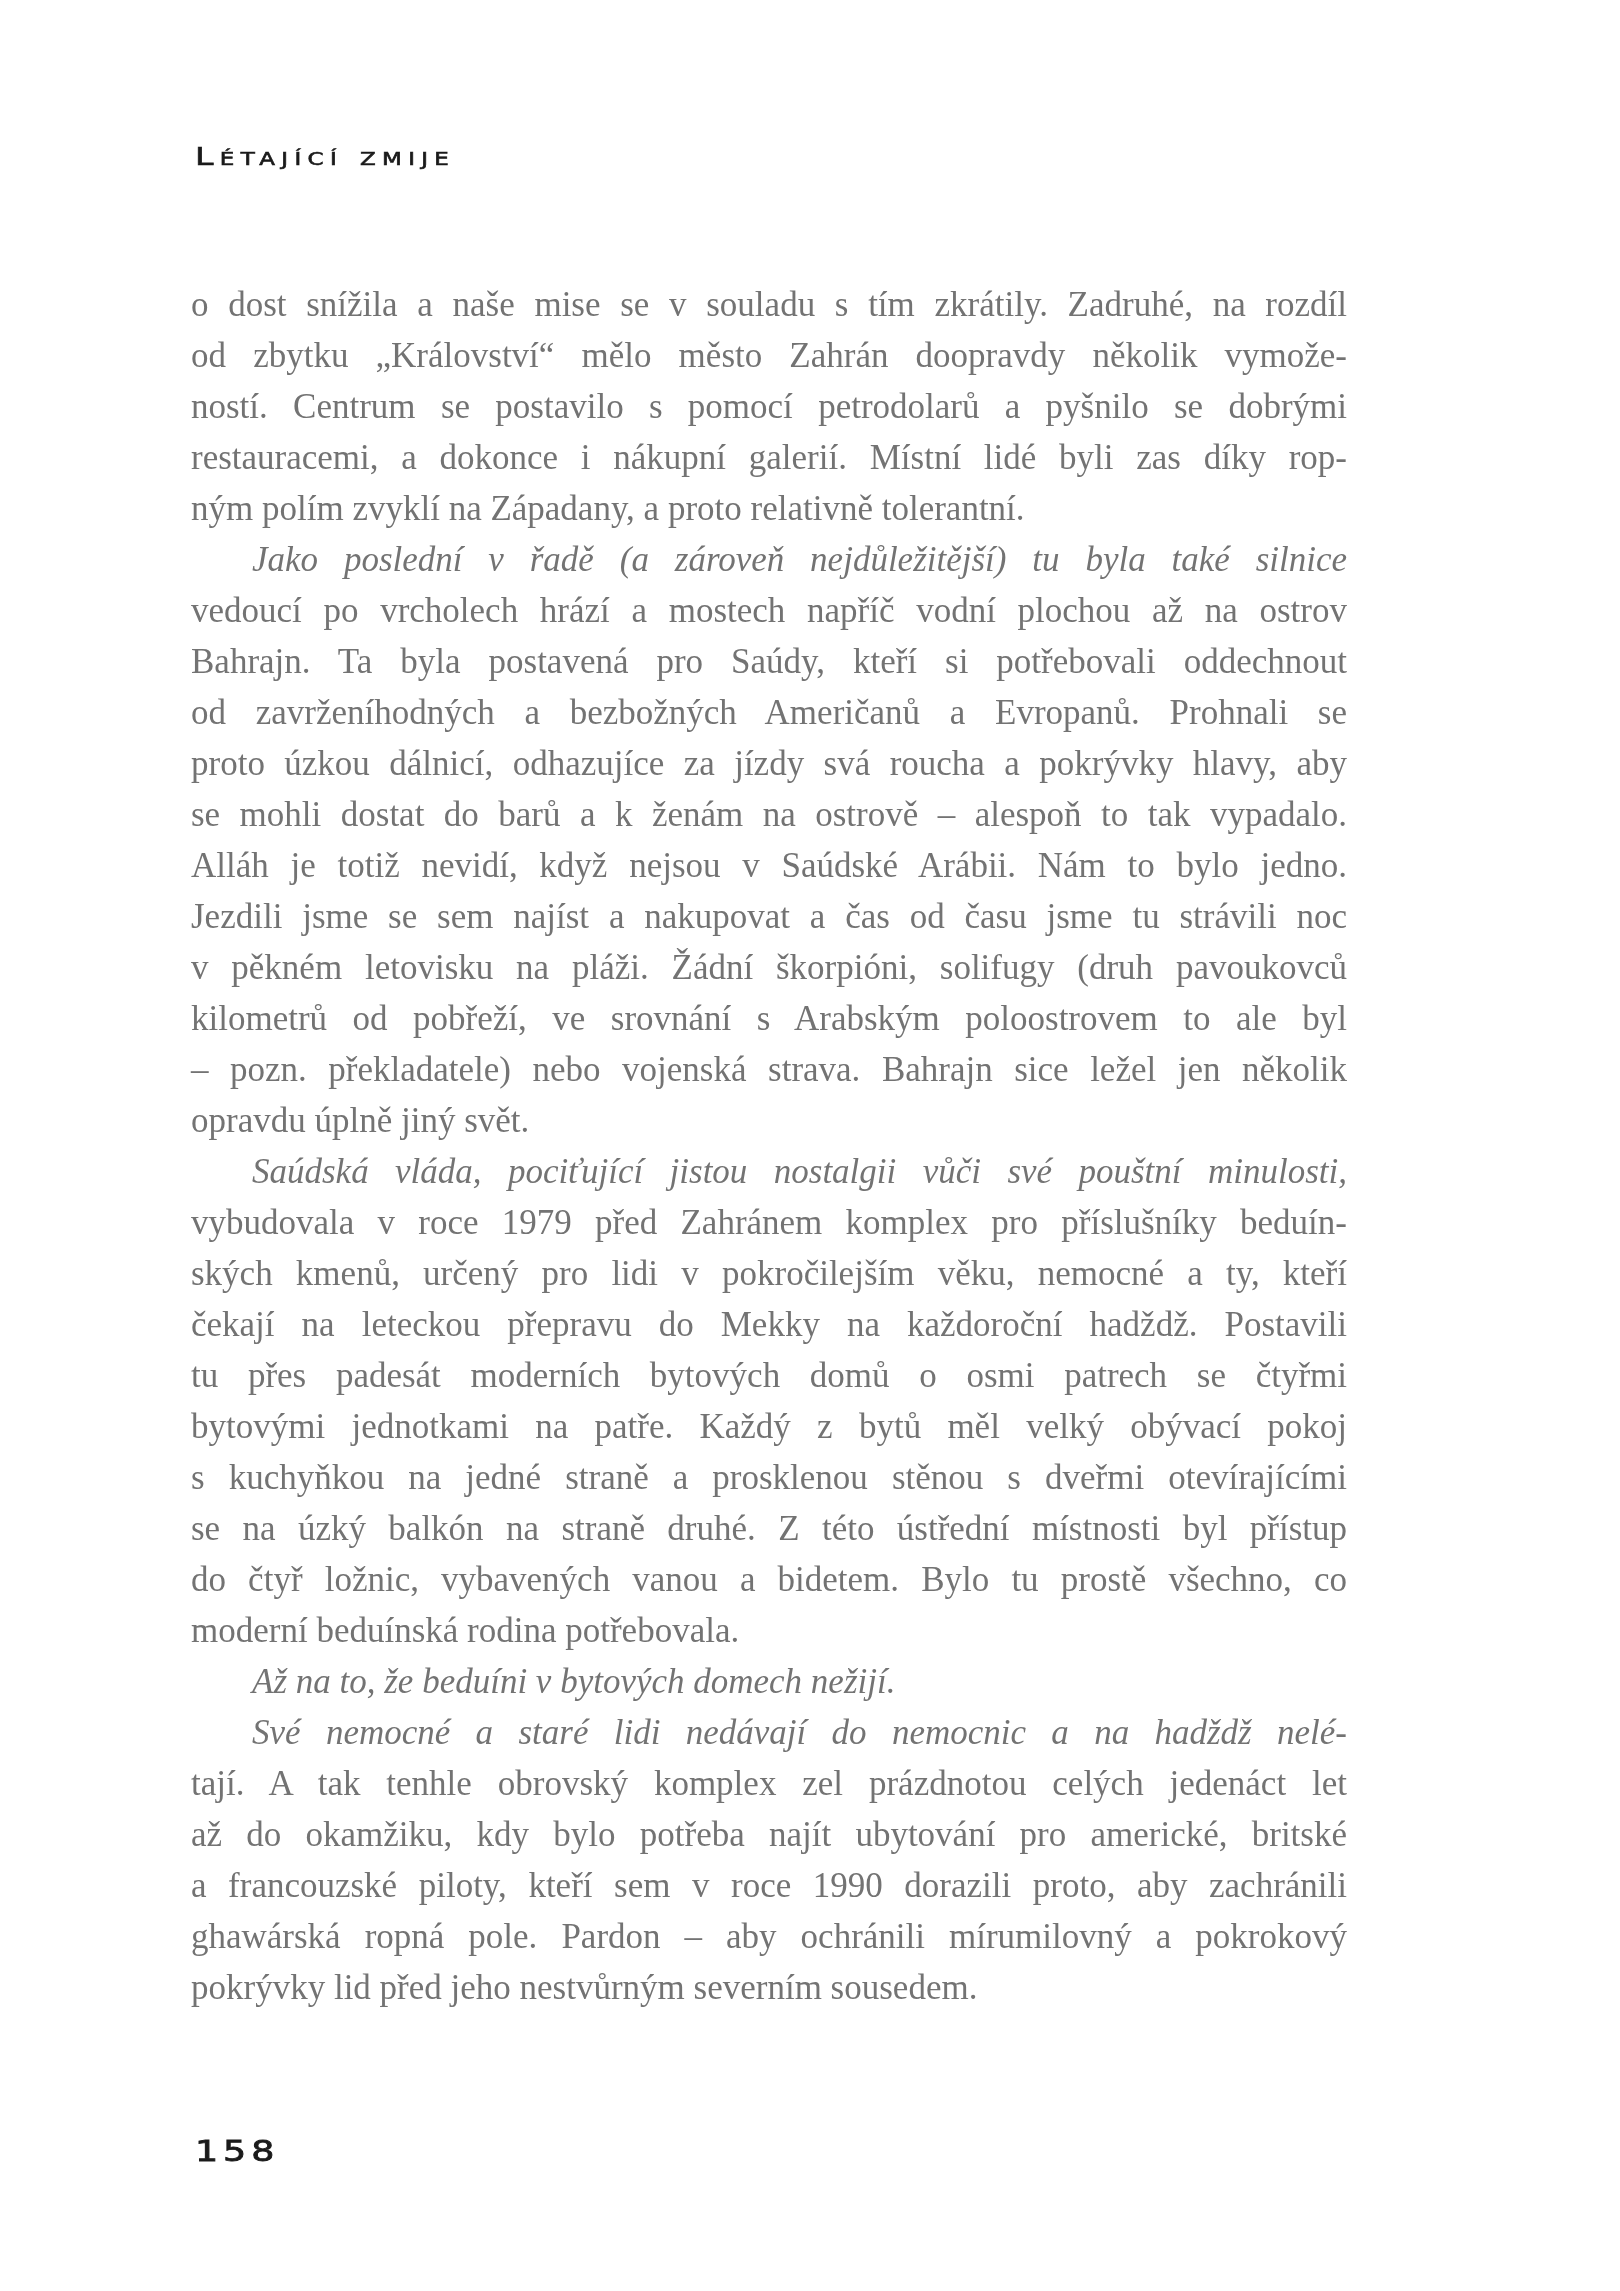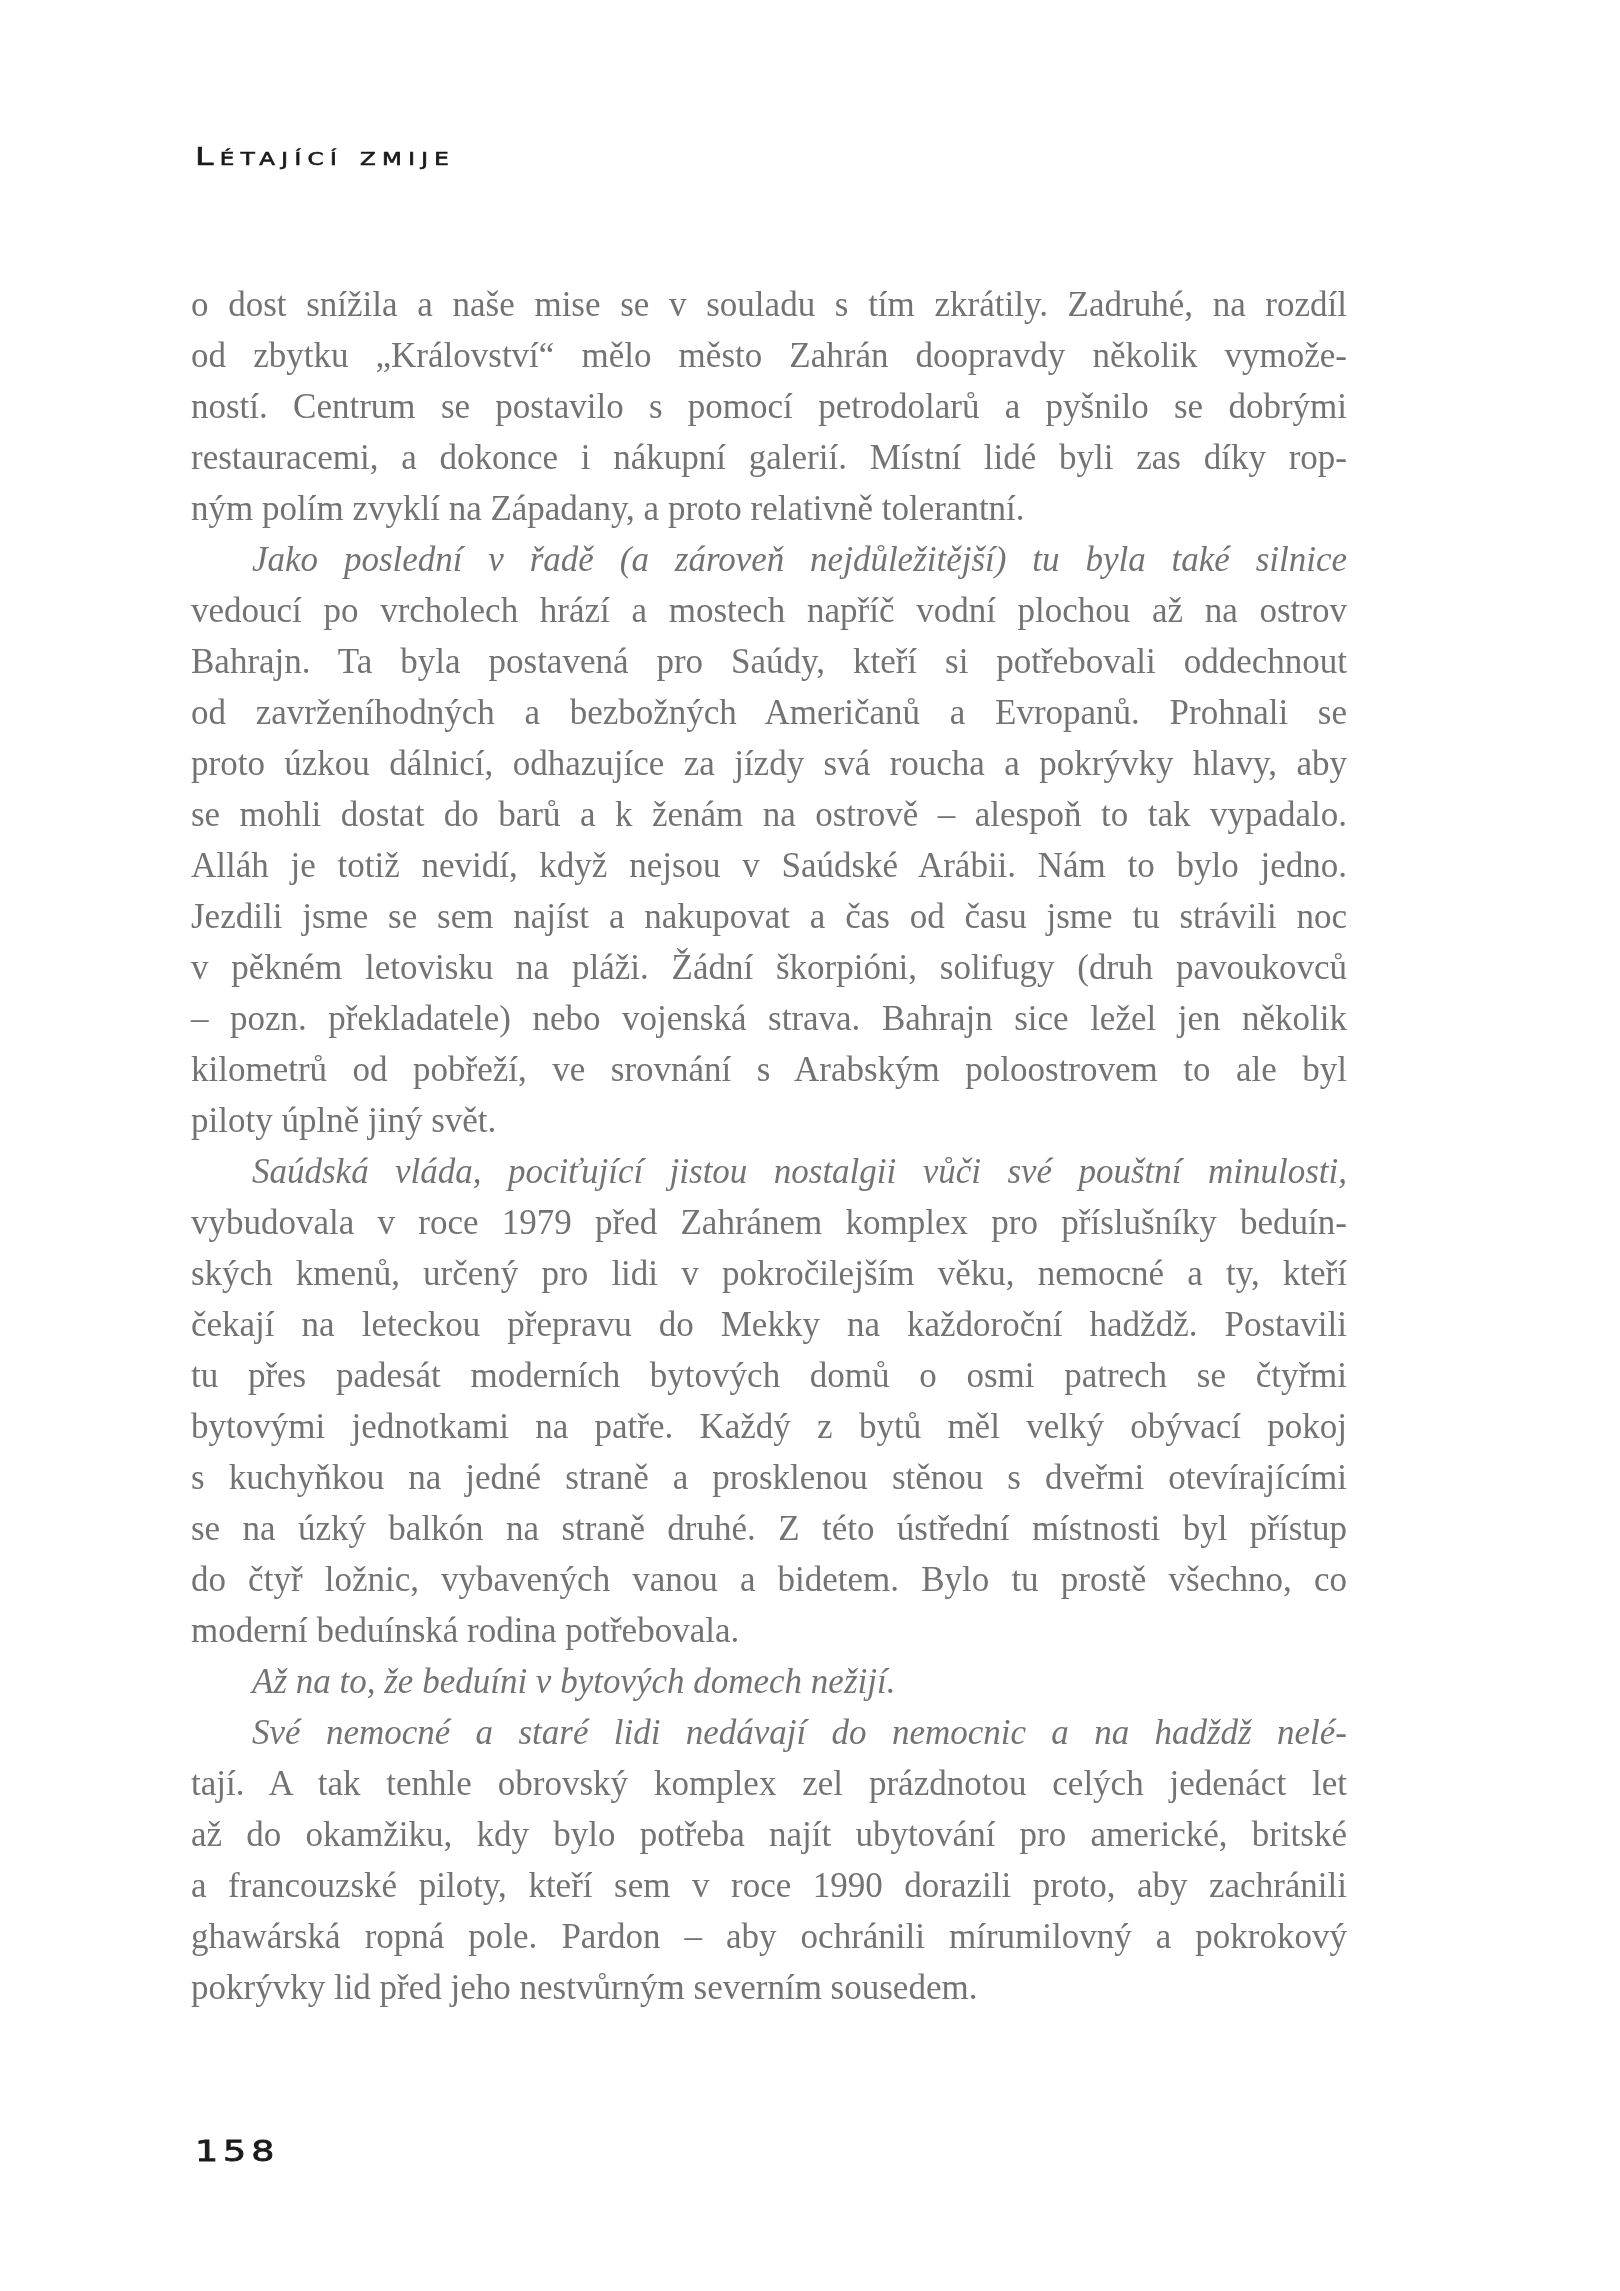--- a/index.html
+++ b/index.html
@@ -81,23 +81,23 @@
     <div>
       <span class="line indent">Jako poslední v řadě (a zároveň nejdůležitější) tu byla také silnice</span>
       <span class="line">vedoucí po vrcholech hrází a mostech napříč vodní plochou až na ostrov</span>
       <span class="line">Bahrajn. Ta byla postavená pro Saúdy, kteří si potřebovali oddechnout</span>
       <span class="line">od zavrženíhodných a bezbožných Američanů a Evropanů. Prohnali se</span>
       <span class="line">proto úzkou dálnicí, odhazujíce za jízdy svá roucha a pokrývky hlavy, aby</span>
       <span class="line">se mohli dostat do barů a k ženám na ostrově – alespoň to tak vypadalo.</span>
       <span class="line">Alláh je totiž nevidí, když nejsou v Saúdské Arábii. Nám to bylo jedno.</span>
       <span class="line">Jezdili jsme se sem najíst a nakupovat a čas od času jsme tu strávili noc</span>
       <span class="line">v pěkném letovisku na pláži. Žádní škorpióni, solifugy (druh pavoukovců</span>
+      <span class="line">kilometrů od pobřeží, ve srovnání s Arabským poloostrovem to ale byl</span>
       <span class="line">– pozn. překladatele) nebo vojenská strava. Bahrajn sice ležel jen několik</span>
-      <span class="line">kilometrů od pobřeží, ve srovnání s Arabským poloostrovem to ale byl</span>
-      <span class="line last">piloty úplně jiný svět.</span>
+      <span class="line last">opravdu úplně jiný svět.</span>
     </div>
     <div>
       <span class="line indent">Saúdská vláda, pociťující jistou nostalgii vůči své pouštní minulosti,</span>
       <span class="line">vybudovala v roce 1979 před Zahránem komplex pro příslušníky beduín-</span>
       <span class="line">ských kmenů, určený pro lidi v pokročilejším věku, nemocné a ty, kteří</span>
       <span class="line">čekají na leteckou přepravu do Mekky na každoroční hadždž. Postavili</span>
       <span class="line">tu přes padesát moderních bytových domů o osmi patrech se čtyřmi</span>
       <span class="line">bytovými jednotkami na patře. Každý z bytů měl velký obývací pokoj</span>
       <span class="line">s kuchyňkou na jedné straně a prosklenou stěnou s dveřmi otevírajícími</span>
       <span class="line">se na úzký balkón na straně druhé. Z této ústřední místnosti byl přístup</span>

